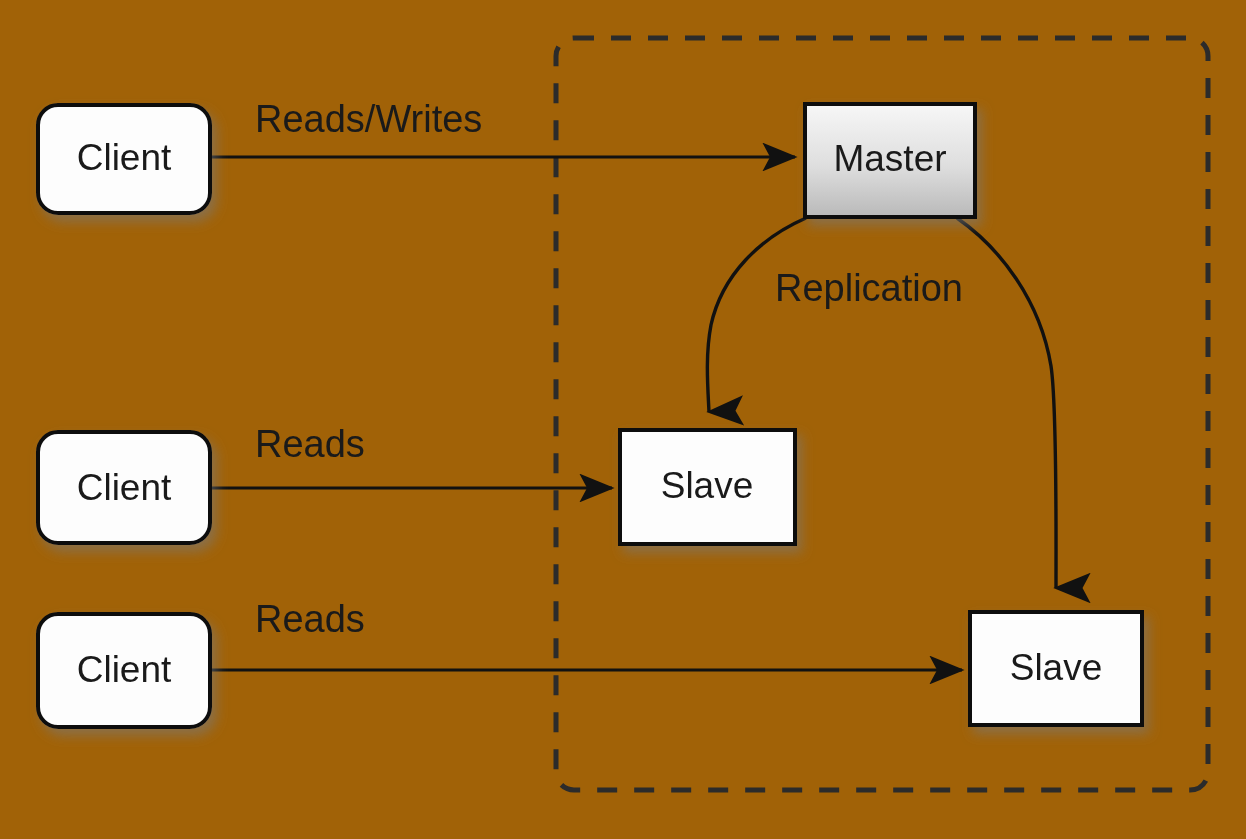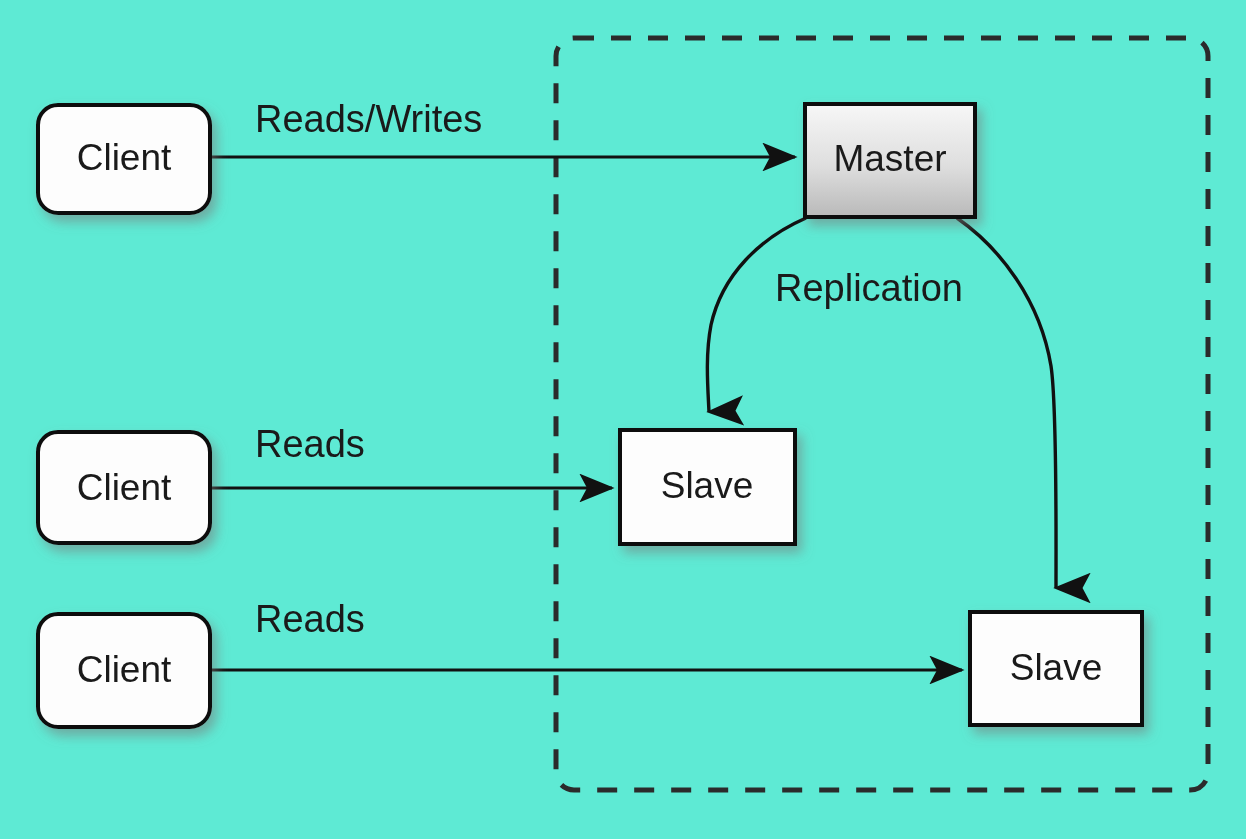--- a/index.html
+++ b/index.html
@@ -7,21 +7,21 @@
     padding: 0;
     background: #ffffff;
   }
   body {
     font-family: "Liberation Sans", sans-serif;
   }
   #canvas {
     position: relative;
     width: 1246px;
     height: 839px;
-    background: #5eead4;
+    background: #a16207;
     overflow: hidden;
   }
   #diagram-svg {
     position: absolute;
     left: 0;
     top: 0;
     width: 1246px;
     height: 839px;
   }
   .node-label {

